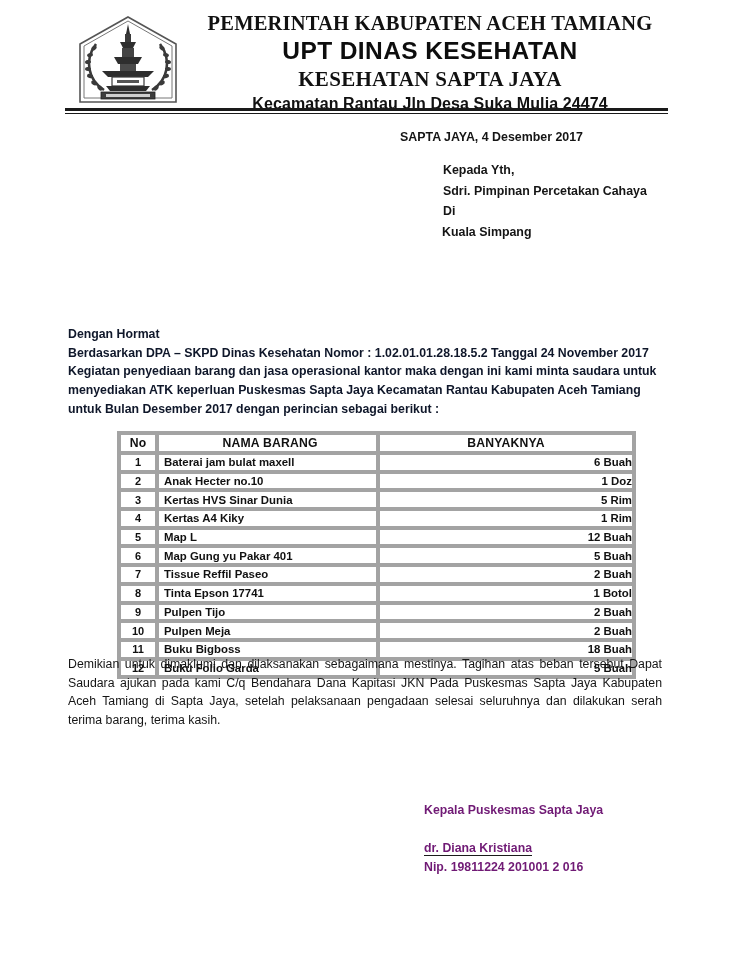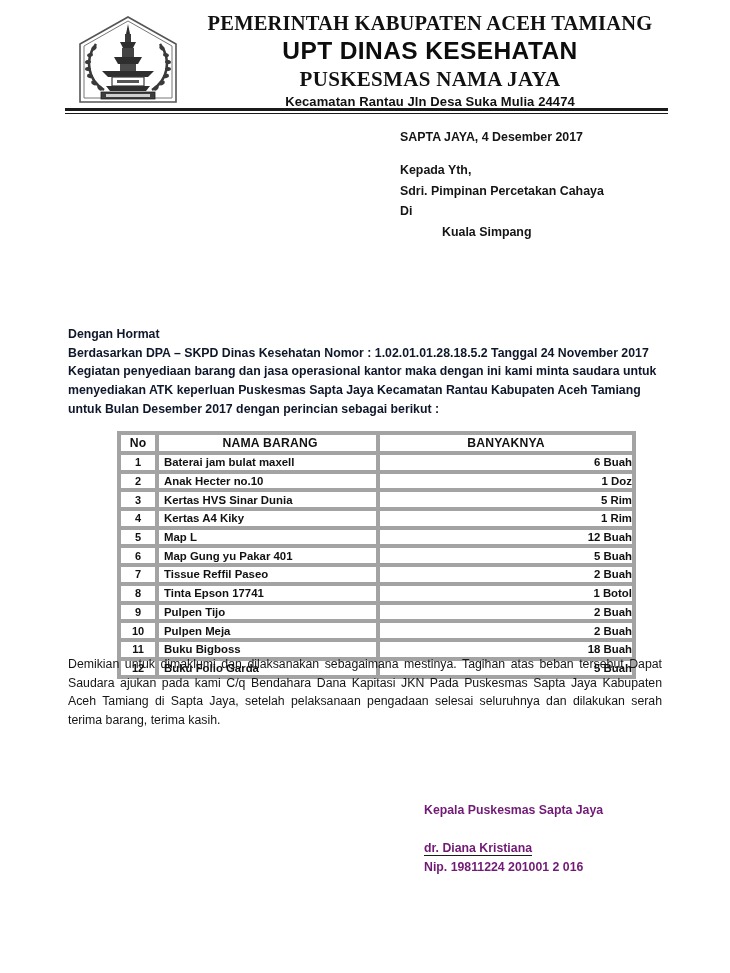--- a/index.html
+++ b/index.html
@@ -66,21 +66,21 @@
     font-weight: bold;
     font-size: 21px;
     letter-spacing: 0.3px;
     line-height: 1.18;
     margin-top: 1px;
     color: #111;
   }
   .head-line4 {
     font-family: "Liberation Sans", sans-serif;
     font-weight: bold;
-    font-size: 13px;
+    font-size: 16px;
     letter-spacing: 0.1px;
     line-height: 1.2;
     margin-top: 3px;
     color: #111;
   }
 
   
   .rule-wrap {
     position: absolute;
     left: 65px;
@@ -99,21 +99,21 @@
   .addr {
     position: absolute;
     left: 400px;
     top: 131px;
     font-size: 12.4px;
     font-weight: 600;
     line-height: 1.0;
     color: #151515;
   }
   .addr .date { margin-bottom: 21px; }
-  .addr .l { margin-bottom: 8px; }
+  .addr .l { margin-bottom: 8px; margin-left: 43px; }
   .addr .city { margin-left: 42px; margin-top: 8px; }
 
   
   .title-block {
     position: absolute;
     left: 0; right: 0;
     top: 263px;
     text-align: center;
   }
   .doc-title {
@@ -266,21 +266,21 @@
         <path d="M38 72 L82 72 L78 77 L42 77 Z" fill="#2e2e2e"></path>
 
         <rect x="33" y="78" width="54" height="7" fill="#3d3d3d" stroke="#222" stroke-width="0.8"></rect>
         <rect x="38" y="80" width="44" height="3" fill="#cfcfcf"></rect>
       </svg>
     </div>
 
     <div class="head-text">
       <div class="head-line1">PEMERINTAH KABUPATEN ACEH TAMIANG</div>
       <div class="head-line2">UPT DINAS KESEHATAN</div>
-      <div class="head-line3">PUSKESMAS NAMA JAYA</div>
+      <div class="head-line3">KESEHATAN SAPTA JAYA</div>
       <div class="head-line4">Kecamatan Rantau Jln Desa Suka Mulia 24474</div>
     </div>
   </div>
 
   <div class="rule-wrap">
     <div class="rule-thick"></div>
     <div class="rule-gap"></div>
     <div class="rule-thin"></div>
   </div>
 

